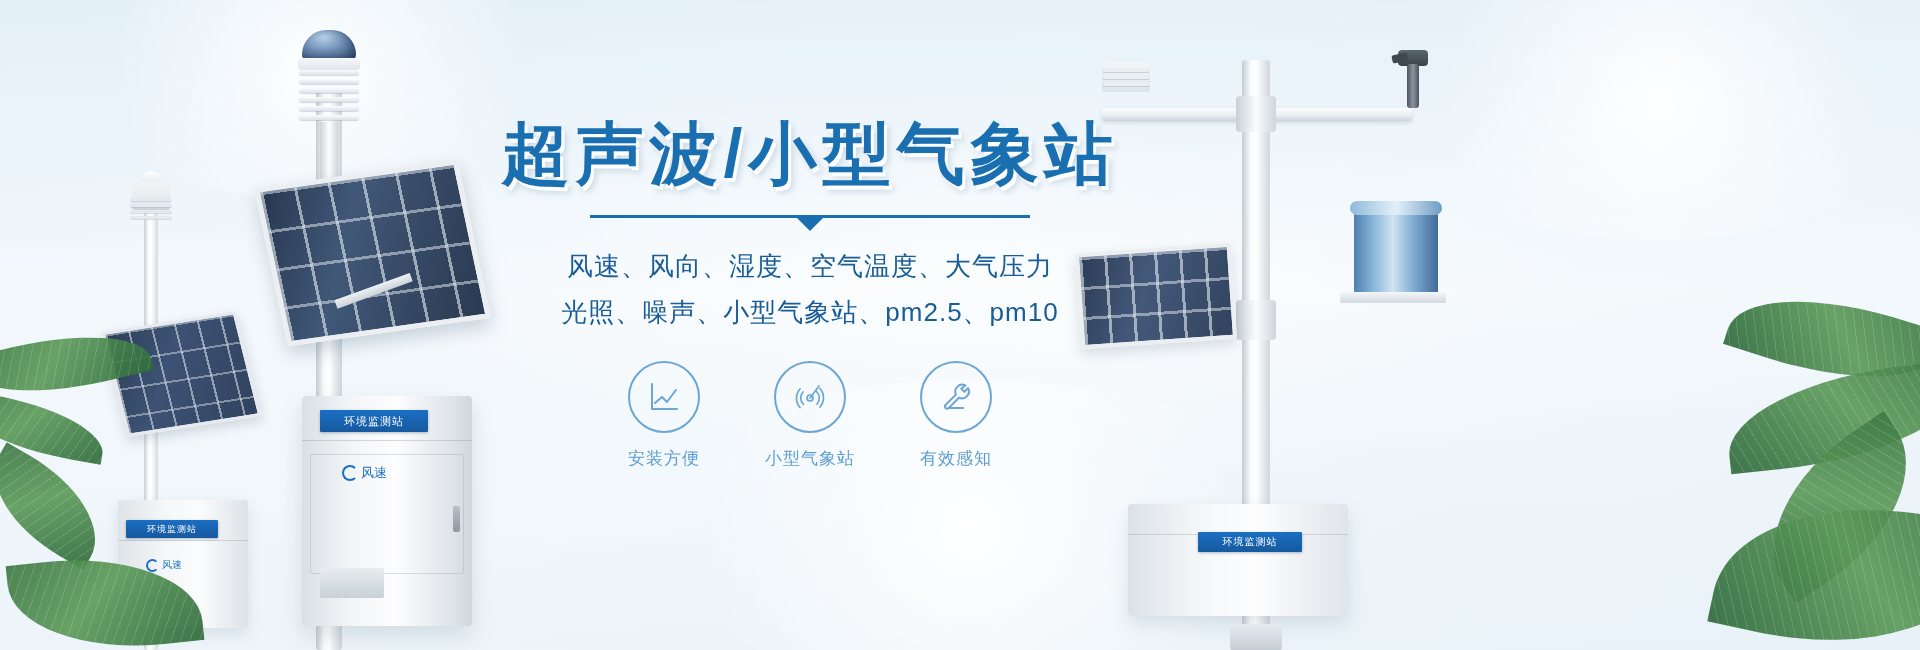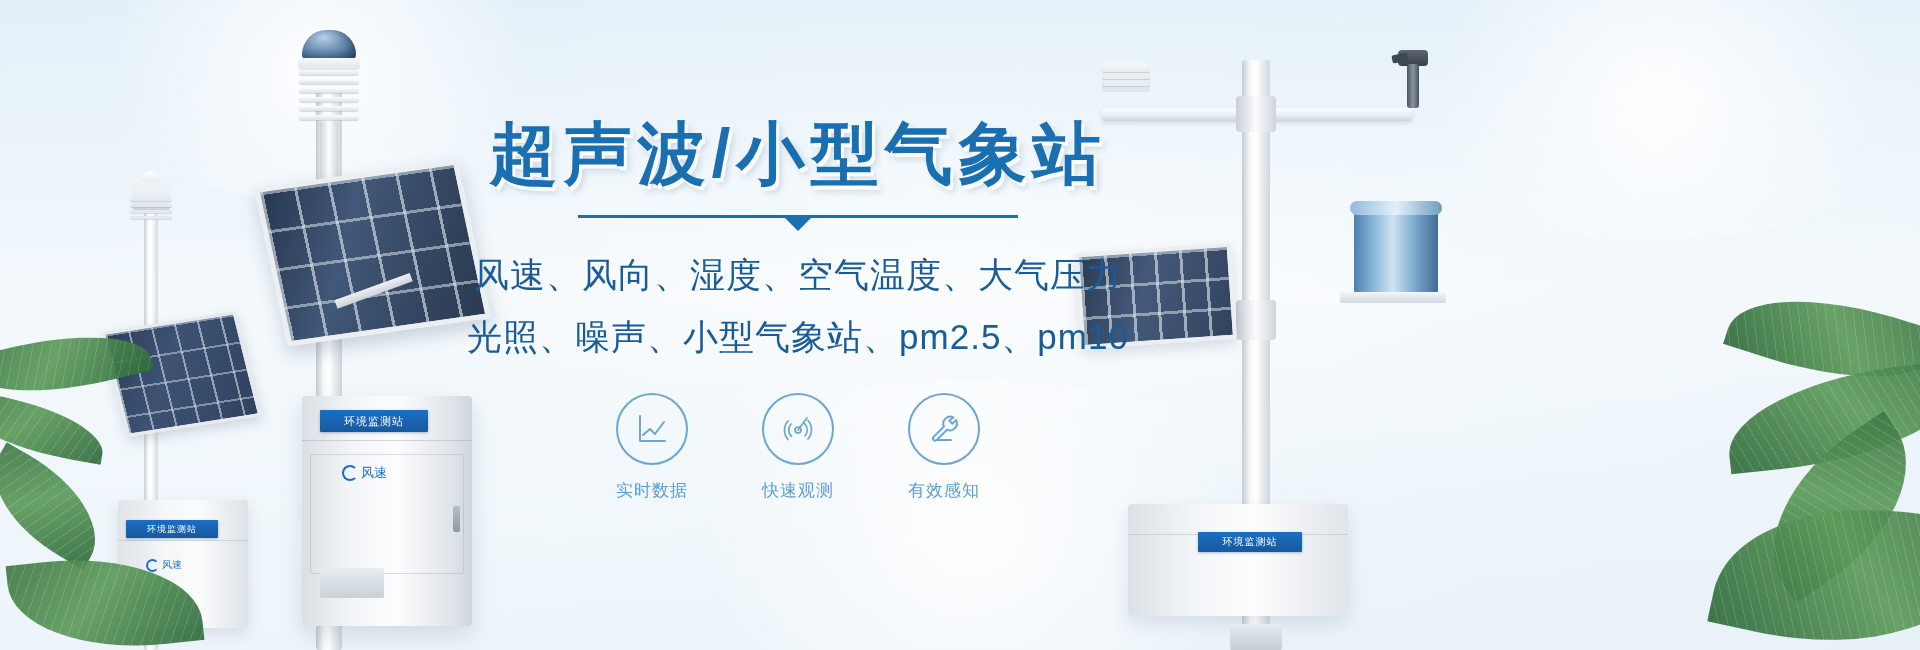--- a/index.html
+++ b/index.html
@@ -189,35 +189,35 @@
     box-shadow: 0 8px 18px rgba(85,105,130,.16);
   }
   .box-c .seam { position:absolute; left:0; right:0; top:30px; height:1px; background:rgba(145,158,170,.35); }
   .base-c { position:absolute; left:170px; bottom:0; width:52px; height:26px; background:linear-gradient(to bottom,#e6ebef,#c6ced5); border-radius:2px;}
 
   
   .leaf { position:absolute; background: linear-gradient(135deg,#3f7a46 0%, #5d9b5a 45%, #2f6b3c 100%); border-radius: 0 80% 0 80%; opacity:.92; }
   .leaf::after { content:""; position:absolute; inset:0; background:repeating-linear-gradient(115deg, rgba(255,255,255,.14) 0 1px, transparent 1px 9px); border-radius:inherit;}
 
   
-  .content { position:absolute; left: 448px; top: 118px; width: 700px; text-align:center; }
+  .content { position:absolute; left: 460px; top: 118px; width: 700px; text-align:center; }
   .title {
     font-size: 68px; font-weight: 700; letter-spacing: 6px;
     color: #1a6fb0;
     text-shadow: 3px 4px 0 rgba(255,255,255,.95), 5px 6px 6px rgba(150,175,200,.45);
     line-height: 1.05;
     white-space: nowrap;
   }
   .divider { position:relative; margin: 26px auto 0; width: 440px; height: 3px; background:#1a6fb0; }
   .divider::after {
     content:""; position:absolute; left:50%; top:3px; transform:translateX(-50%);
     border-left: 13px solid transparent; border-right: 13px solid transparent;
     border-top: 13px solid #1a6fb0;
   }
-  .sub { margin-top: 26px; font-size: 35px; color:#1a5c96; letter-spacing:1px; line-height: 1.75; white-space:nowrap; }
+  .sub { margin-top: 26px; font-size: 26px; color:#1a5c96; letter-spacing:1px; line-height: 1.75; white-space:nowrap; }
 
   .features { margin-top: 26px; display:flex; justify-content:center; gap: 46px; }
   .feature { width: 100px; text-align:center; }
   .fcircle {
     width: 72px; height: 72px; margin: 0 auto;
     border: 2px solid #6ba6d4; border-radius:50%;
     display:flex; align-items:center; justify-content:center;
   }
   .fcircle svg { display:block; }
   .flabel { margin-top: 14px; font-size: 17px; color:#5d9ed0; letter-spacing:1px; white-space:nowrap; }
@@ -329,35 +329,35 @@
 
     <div class="features">
 
       <div class="feature">
         <div class="fcircle">
           <svg width="38" height="38" viewBox="0 0 38 38" fill="none" stroke="#6ba6d4" stroke-width="2" stroke-linecap="round" stroke-linejoin="round">
             <path d="M7 6 V31 H32"></path>
             <path d="M10 25 L17 19 L22 24 L31 12"></path>
           </svg>
         </div>
-        <div class="flabel">实时数据</div>
+        <div class="flabel">安装方便</div>
       </div>
 
       <div class="feature">
         <div class="fcircle">
           <svg width="38" height="38" viewBox="0 0 38 38" fill="none" stroke="#6ba6d4" stroke-width="1.7" stroke-linecap="round">
             <circle cx="19" cy="20" r="3"></circle>
             <path d="M12.5 26.5 A9 9 0 0 1 12 14"></path>
             <path d="M25.5 13.5 A9 9 0 0 1 26 26"></path>
             <path d="M9 29.5 A14 14 0 0 1 9 11"></path>
             <path d="M29 10.5 A14 14 0 0 1 29 29"></path>
             <path d="M19 20 L28 8"></path>
           </svg>
         </div>
-        <div class="flabel">快速观测</div>
+        <div class="flabel">小型气象站</div>
       </div>
 
 
       <div class="feature">
         <div class="fcircle">
           <svg width="38" height="38" viewBox="0 0 38 38" fill="none" stroke="#6ba6d4" stroke-width="2" stroke-linecap="round" stroke-linejoin="round">
             <path d="M28.5 7.5 a7 7 0 0 0-9.6 9.1 L8.5 27 a2.2 2.2 0 0 0 3.1 3.1 L22 19.7 a7 7 0 0 0 9.1-9.6 l-3.7 3.7 -3.2-3.2 z"></path>
             <path d="M12 30 H26"></path>
           </svg>
         </div>

